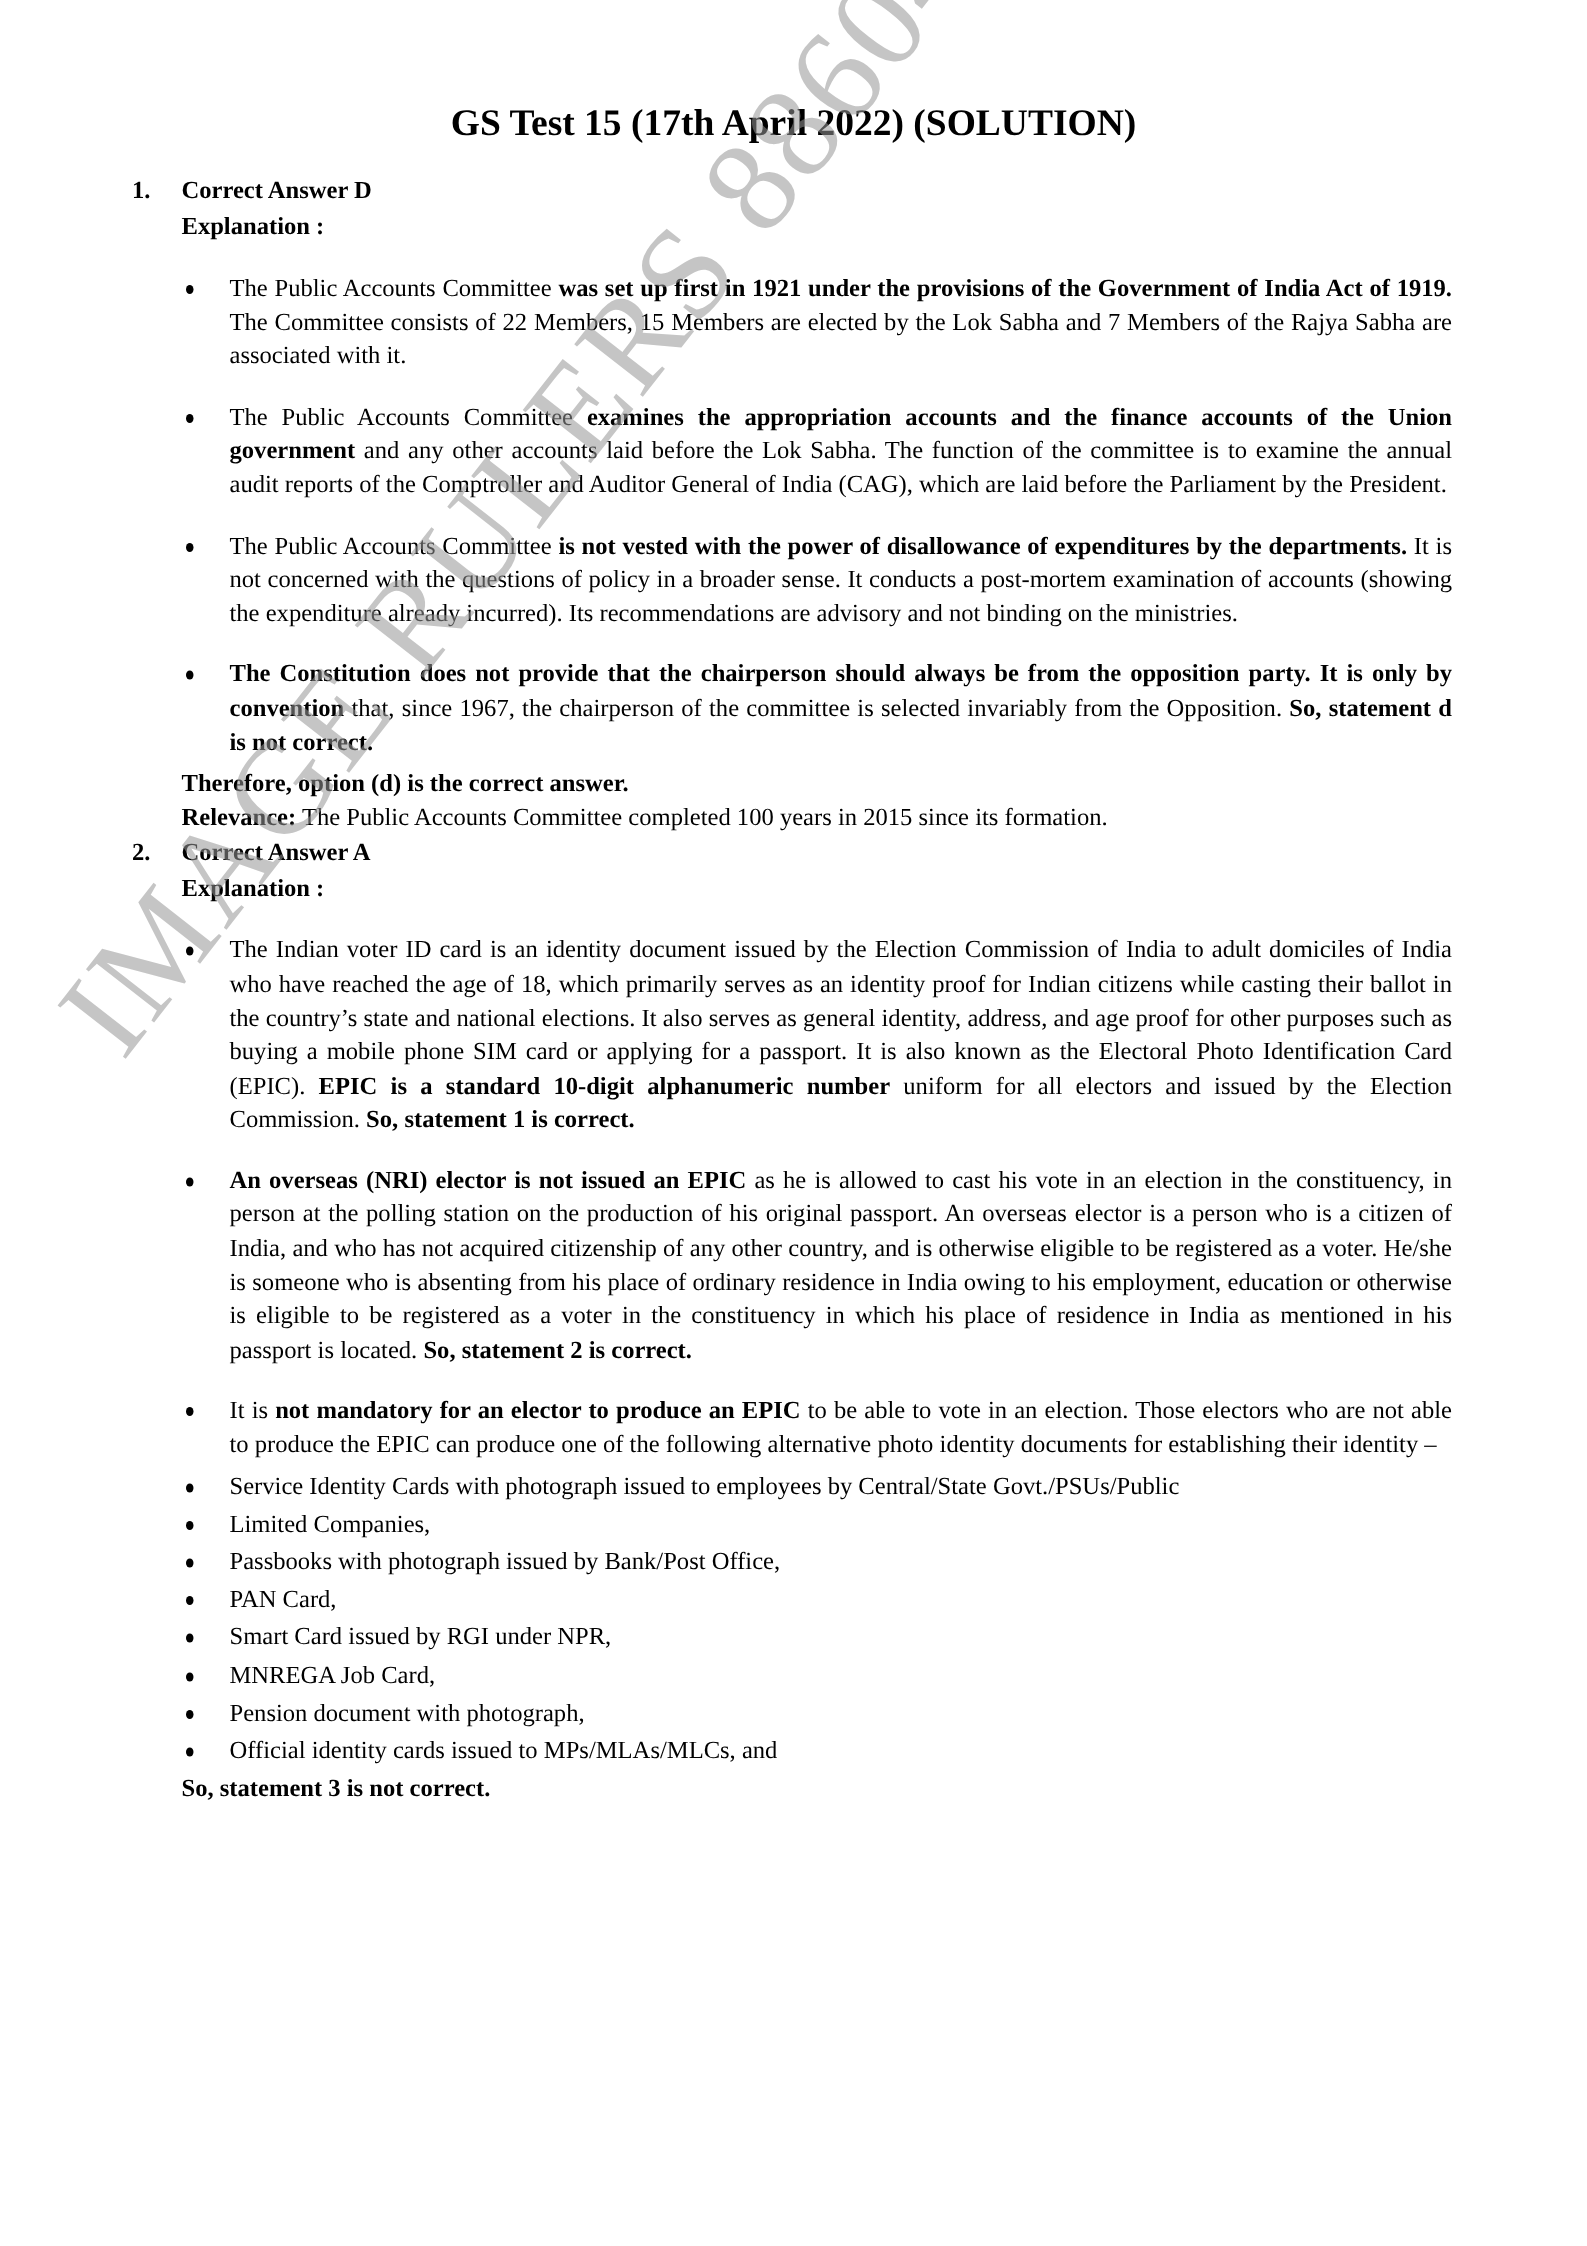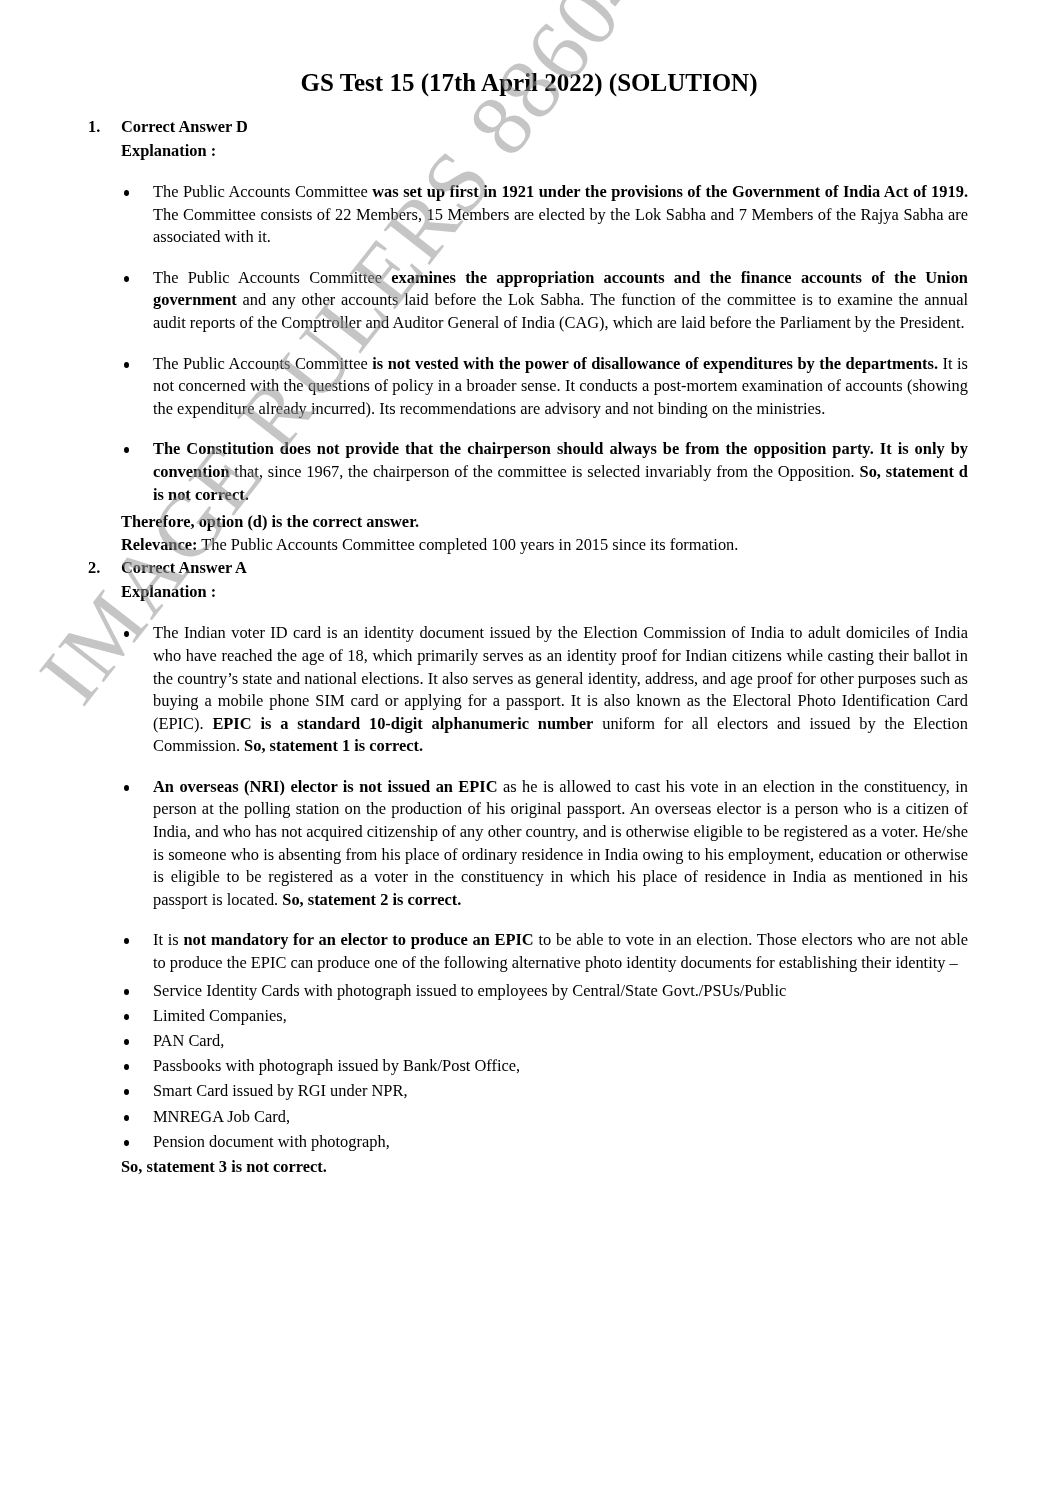--- a/index.html
+++ b/index.html
@@ -65,24 +65,25 @@
       </div>
       <div class="sub">Explanation :</div>
       <ul class="bl">
           <li><span>The Indian voter ID card is an identity document issued by the Election Commission of India to adult domiciles of India who have reached the age of 18, which primarily serves as an identity proof for Indian citizens while casting their ballot in the country’s state and national elections. It also serves as general identity, address, and age proof for other purposes such as buying a mobile phone SIM card or applying for a passport. It is also known as the Electoral Photo Identification Card (EPIC). </span><span class="bold">EPIC is a standard 10-digit alphanumeric number</span><span> uniform for all electors and issued by the Election Commission. </span><span class="bold">So, statement 1 is correct.</span></li>
           <li><span class="bold">An overseas (NRI) elector is not issued an EPIC</span><span> as he is allowed to cast his vote in an election in the constituency, in person at the polling station on the production of his original passport. An overseas elector is a person who is a citizen of India, and who has not acquired citizenship of any other country, and is otherwise eligible to be registered as a voter. He/she is someone who is absenting from his place of ordinary residence in India owing to his employment, education or otherwise is eligible to be registered as a voter in the constituency in which his place of residence in India as mentioned in his passport is located. </span><span class="bold">So, statement 2 is correct.</span></li>
           <li><span>It is </span><span class="bold">not mandatory for an elector to produce an EPIC</span><span> to be able to vote in an election. Those electors who are not able to produce the EPIC can produce one of the following alternative photo identity documents for establishing their identity –</span></li>
         </ul>
       <ul class="bl short">
           <li>Service Identity Cards with photograph issued to employees by Central/State Govt./PSUs/Public</li>
           <li>Limited Companies,</li>
+          <li>Passbooks with photograph issued by Bank/Post Office,</li>
           <li>PAN Card,</li>
-          <li>Passbooks with photograph issued by Bank/Post Office,</li>
           <li>Smart Card issued by RGI under NPR,</li>
           <li>MNREGA Job Card,</li>
           <li>Pension document with photograph,</li>
+          <li>Official identity cards issued to MPs/MLAs/MLCs, and</li>
         </ul>
       <div class="line bold">So, statement 3 is not correct.</div>
     </div>
   </div>
 
   <div class="watermark">IMAGE RULERS 8860430330</div>
 </div>
 
 </body></html>

